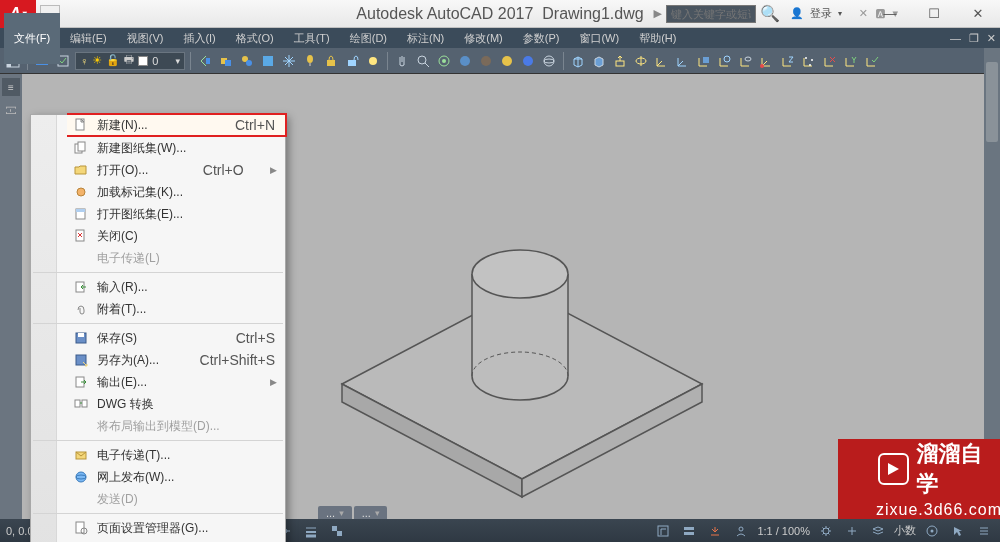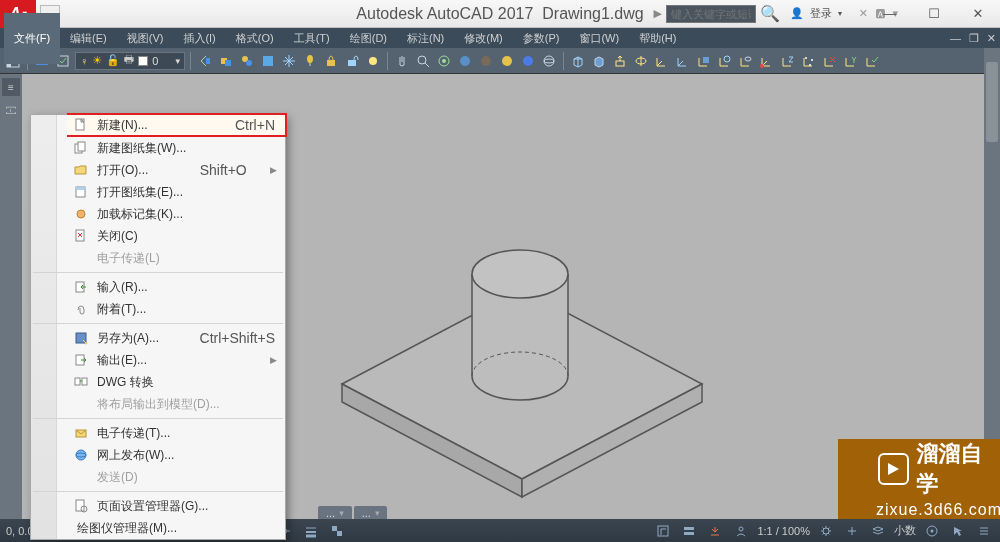--- a/index.html
+++ b/index.html
@@ -85,21 +85,21 @@
     
     .statusbar { position:absolute; bottom:0; left:0; right:0; height: 23px; background: linear-gradient(#3a4550,#2f3943); display:flex; align-items:center; font-size:11px; color:#ccc; padding: 0 6px; gap:6px;}
     .statusbar .sbtn { width:20px; height:18px; display:flex; align-items:center; justify-content:center; color:#9fb6cc; }
     .statusbar .sbtn svg{ display:block;}
     .statusbar .spacer { flex:1; }
     .statusbar .sep { width:1px; height:16px; background:#555; }
     
     .watermark {
       position:absolute; right:0; bottom:23px;
       width: 162px; height: 80px;
-      background: #a16207;
+      background: #b91c1c;
       color:#fff;
       display:flex; flex-direction:column; align-items:center; justify-content:center;
       z-index: 200;
       padding-left: 40px;
     }
     .watermark .wm-top { display:flex; align-items:center; gap:8px; }
     .watermark .wm-icon {
       width:32px; height:32px; border:2px solid #fff; border-radius:6px;
       display:flex; align-items:center; justify-content:center;
     }
@@ -437,39 +437,39 @@
         </span>
       <span class="mi-label">新建图纸集(W)...</span>
     </div>
     <div class="mi">
       <span class="mi-icon">
           <svg viewBox="0 0 14 14">
             <path d="M1 4 L5 4 L6 3 L12 3 L12 11 L1 11 Z" fill="#f4d77a" stroke="#b8953a"></path>
           </svg>
         </span>
       <span class="mi-label">打开(O)...</span>
-      <span class="mi-shortcut">Shift+O</span>
+      <span class="mi-shortcut">Ctrl+O</span>
       <span class="mi-arrow">▶</span>
+    </div>
+    <div class="mi">
+      <span class="mi-icon">
+          <svg viewBox="0 0 14 14">
+            <circle cx="7" cy="7" r="4" fill="#f3b36a" stroke="#b8843a"></circle>
+          </svg>
+        </span>
+      <span class="mi-label">加载标记集(K)...</span>
     </div>
     <div class="mi">
       <span class="mi-icon">
           <svg viewBox="0 0 14 14">
             <rect x="2" y="2" width="9" height="10" fill="#fff" stroke="#888"></rect>
             <rect x="2" y="2" width="9" height="3" fill="#b0cff0"></rect>
           </svg>
         </span>
       <span class="mi-label">打开图纸集(E)...</span>
-    </div>
-    <div class="mi">
-      <span class="mi-icon">
-          <svg viewBox="0 0 14 14">
-            <circle cx="7" cy="7" r="4" fill="#f3b36a" stroke="#b8843a"></circle>
-          </svg>
-        </span>
-      <span class="mi-label">加载标记集(K)...</span>
     </div>
     <div class="mi">
       <span class="mi-icon">
           <svg viewBox="0 0 14 14">
             <rect x="2" y="1" width="8" height="11" fill="#fff" stroke="#888"></rect>
             <path d="M4 4 L8 8 M8 4 L4 8" stroke="#d33"></path>
           </svg>
         </span>
       <span class="mi-label">关闭(C)</span>
     </div>
@@ -489,20 +489,30 @@
     </div>
     <div class="mi">
       <span class="mi-icon">
           <svg viewBox="0 0 14 14">
             <path d="M4 8 Q4 4 7 4 Q10 4 10 8 L10 10 Q10 12 8 12 Q6 12 6 10 L6 6" fill="none" stroke="#888"></path>
           </svg>
         </span>
       <span class="mi-label">附着(T)...</span>
     </div>
     <div class="sep"></div>
+    <div class="mi">
+      <span class="mi-icon">
+          <svg viewBox="0 0 14 14">
+            <rect x="2" y="2" width="10" height="10" fill="#6a8fc7" stroke="#3a5a8a"></rect>
+            <rect x="4" y="2" width="6" height="4" fill="#fff"></rect>
+          </svg>
+        </span>
+      <span class="mi-label">保存(S)</span>
+      <span class="mi-shortcut">Ctrl+S</span>
+    </div>
     <div class="mi">
       <span class="mi-icon">
           <svg viewBox="0 0 14 14">
             <rect x="2" y="2" width="10" height="10" fill="#6a8fc7" stroke="#3a5a8a"></rect>
             <path d="M9 9 L13 13 M11 13 L13 13 L13 11" stroke="#f4d77a" fill="none"></path>
           </svg>
         </span>
       <span class="mi-label">另存为(A)...</span>
       <span class="mi-shortcut">Ctrl+Shift+S</span>
     </div>

